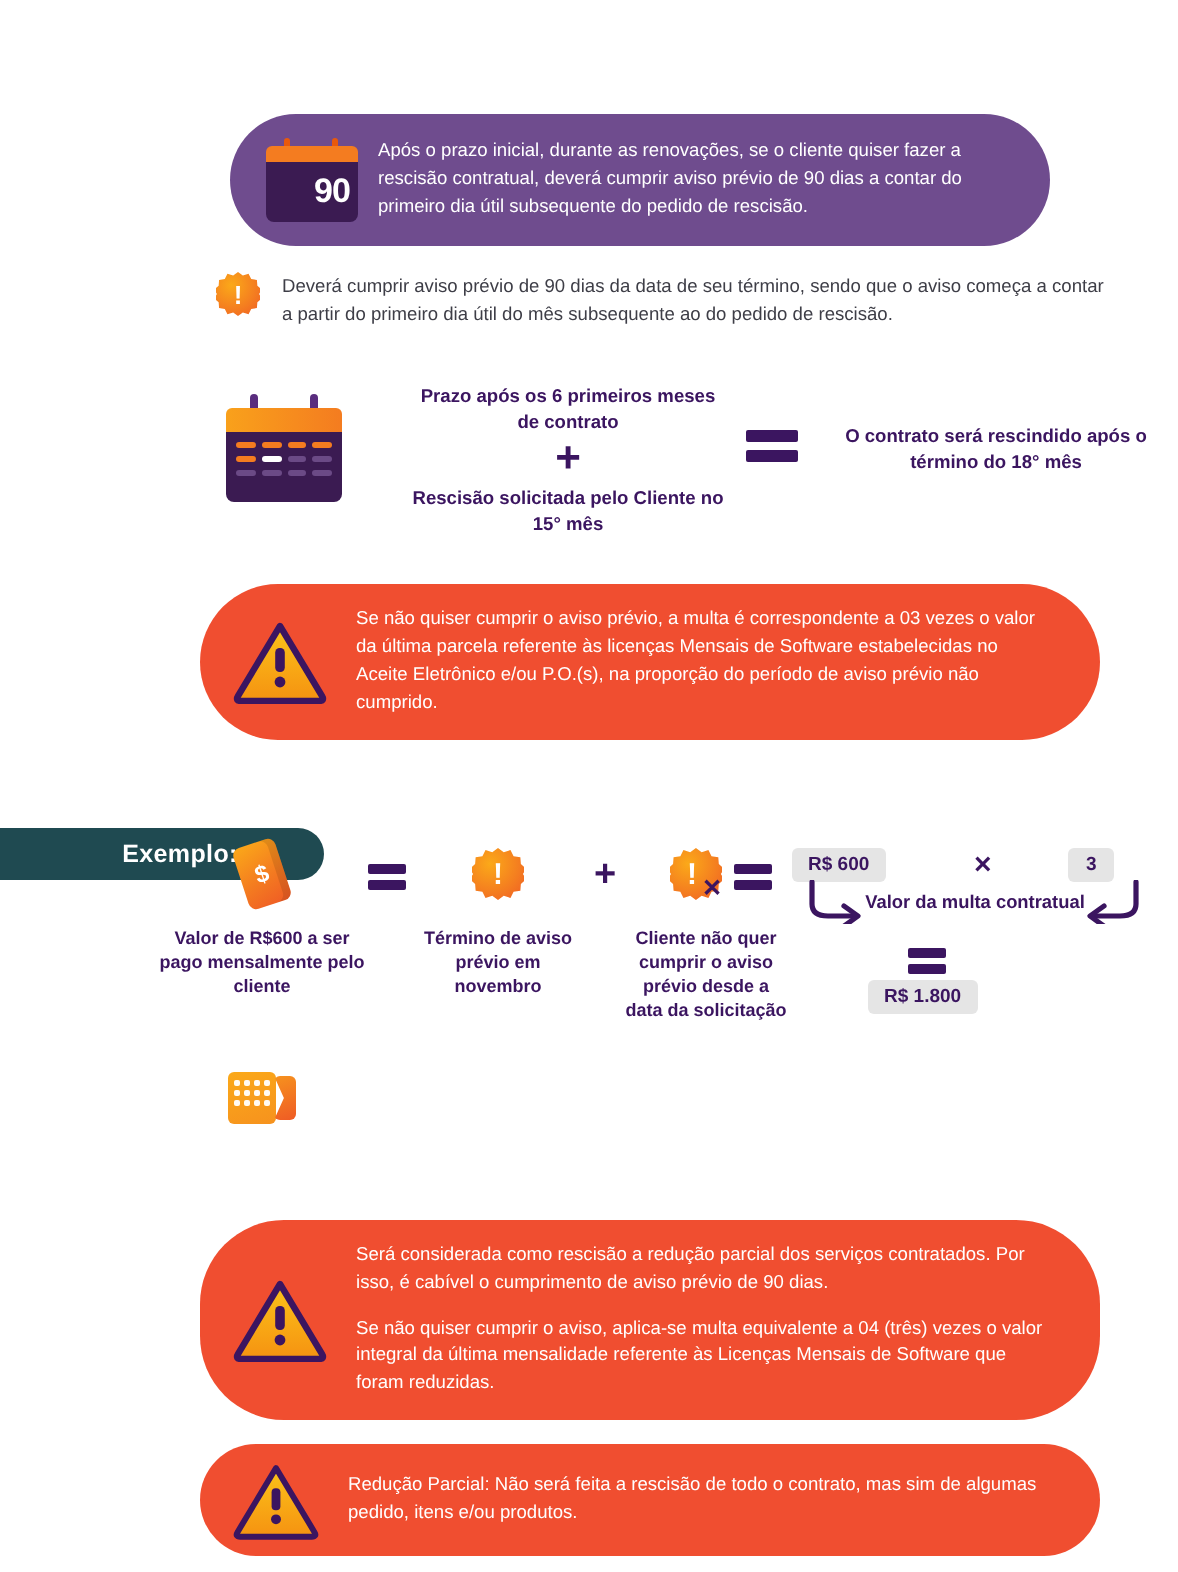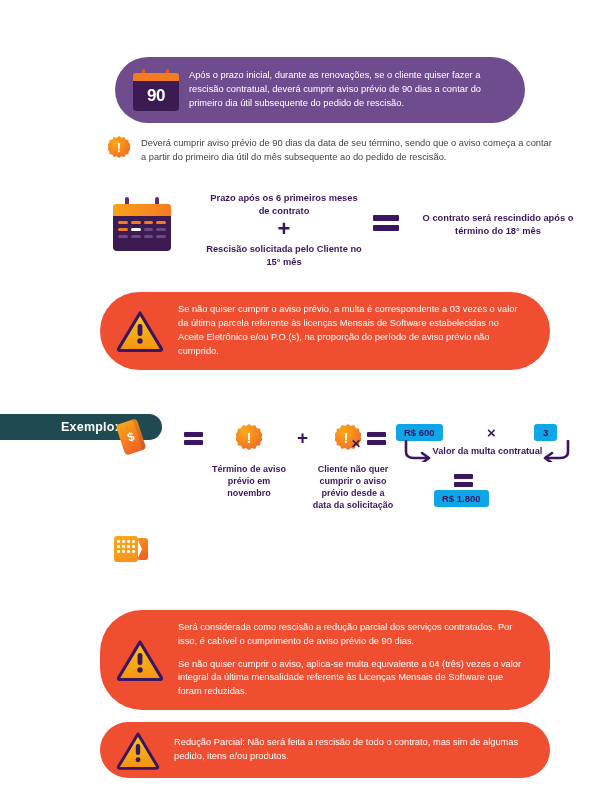--- a/index.html
+++ b/index.html
@@ -45,21 +45,21 @@
     margin-left: 10px; padding-right: 16px;
   }
 
   
   .cal90 { position: relative; width: 46px; height: 42px; margin-left: 18px; flex: 0 0 auto; }
   .cal90 .tick { position:absolute; top:0; width:3px; height:8px; background:#E8590C; border-radius:1.5px; }
   .cal90 .tick.l { left: 9px; }
   .cal90 .tick.r { left: 33px; }
   .cal90 .band { position:absolute; top:4px; left:0; width:46px; height:9px; background:#F47C20; border-radius:3px 3px 0 0; }
   .cal90 .body { position:absolute; top:12px; left:0; width:46px; height:30px; background:#3B1B52; border-radius:0 0 4px 4px;
-                 display:flex; align-items:center; justify-content:center; }
+                 display:flex; align-items:center; justify-content:flex-start;padding-left:24px; }
   .cal90 .num { color:#fff; font-size:17px; font-weight:bold; letter-spacing:-.5px; }
 
   
   .burst-row {
     position: absolute; left: 108px; top: 136px; width: 450px;
     display: flex; align-items: flex-start;
   }
   .burst-row .body-text {
     color: #3E3E47; font-size: 9.3px; line-height: 1.5; margin-left: 11px; padding-top: 1px;
   }
@@ -156,21 +156,21 @@
                  clip-path: polygon(0 0, 100% 0, 100% 100%, 0 100%, 45% 50%); }
 
   .ex-op { position:absolute; color:#3B1560; font-weight:bold; }
   .ex-op.eq { display:flex; flex-direction:column; gap:3px; }
   .ex-op.eq span { display:block; width:19px; height:5px; background:#3B1560; border-radius:1px; }
   .ex-op.plus { font-size:19px; line-height:1; }
 
   
   .calc { position:absolute; left:392px; top:424px; width:190px; height:88px; }
   .chip {
-    position:absolute; background:#0ea5e9; color:#3B1560;
+    position:absolute; background:#e5e5e5; color:#3B1560;
     font-size:9.5px; font-weight:bold; border-radius:3px;
     padding:3px 8px; white-space:nowrap;
   }
   #chip-600 { left:4px; top:0px; }
   #chip-3   { left:142px; top:0px; padding:3px 9px; }
   #chip-1800{ left:42px; top:66px; }
   .times-x { position:absolute; left:95px; top:0px; color:#3B1560; font-size:15px; font-weight:bold; line-height:18px; }
   .calc-caption {
     position:absolute; left:28px; top:22px; width:135px; text-align:center;
     color:#3B1560; font-size:9.2px; font-weight:bold; line-height:1.25;
@@ -263,20 +263,21 @@
   </div>
 
   <div class="ex-row">
 
     <div class="ex-item" style="left:78px; top:0px; width:106px;">
       <div class="ex-icon-slot">
         <div class="bill">
           <span class="s">$</span>
         </div>
       </div>
+      <div class="ex-label">Valor de R$600 a ser pago mensalmente pelo cliente</div>
     </div>
 
     <div class="ex-op eq" style="left:184px; top:14px;">
       <span></span>
         <span></span>
     </div>
 
     <div class="ex-item" style="left:206px; top:0px; width:86px;">
       <div class="ex-icon-slot">
         <div class="burst star" style="width:26px;height:26px;">

